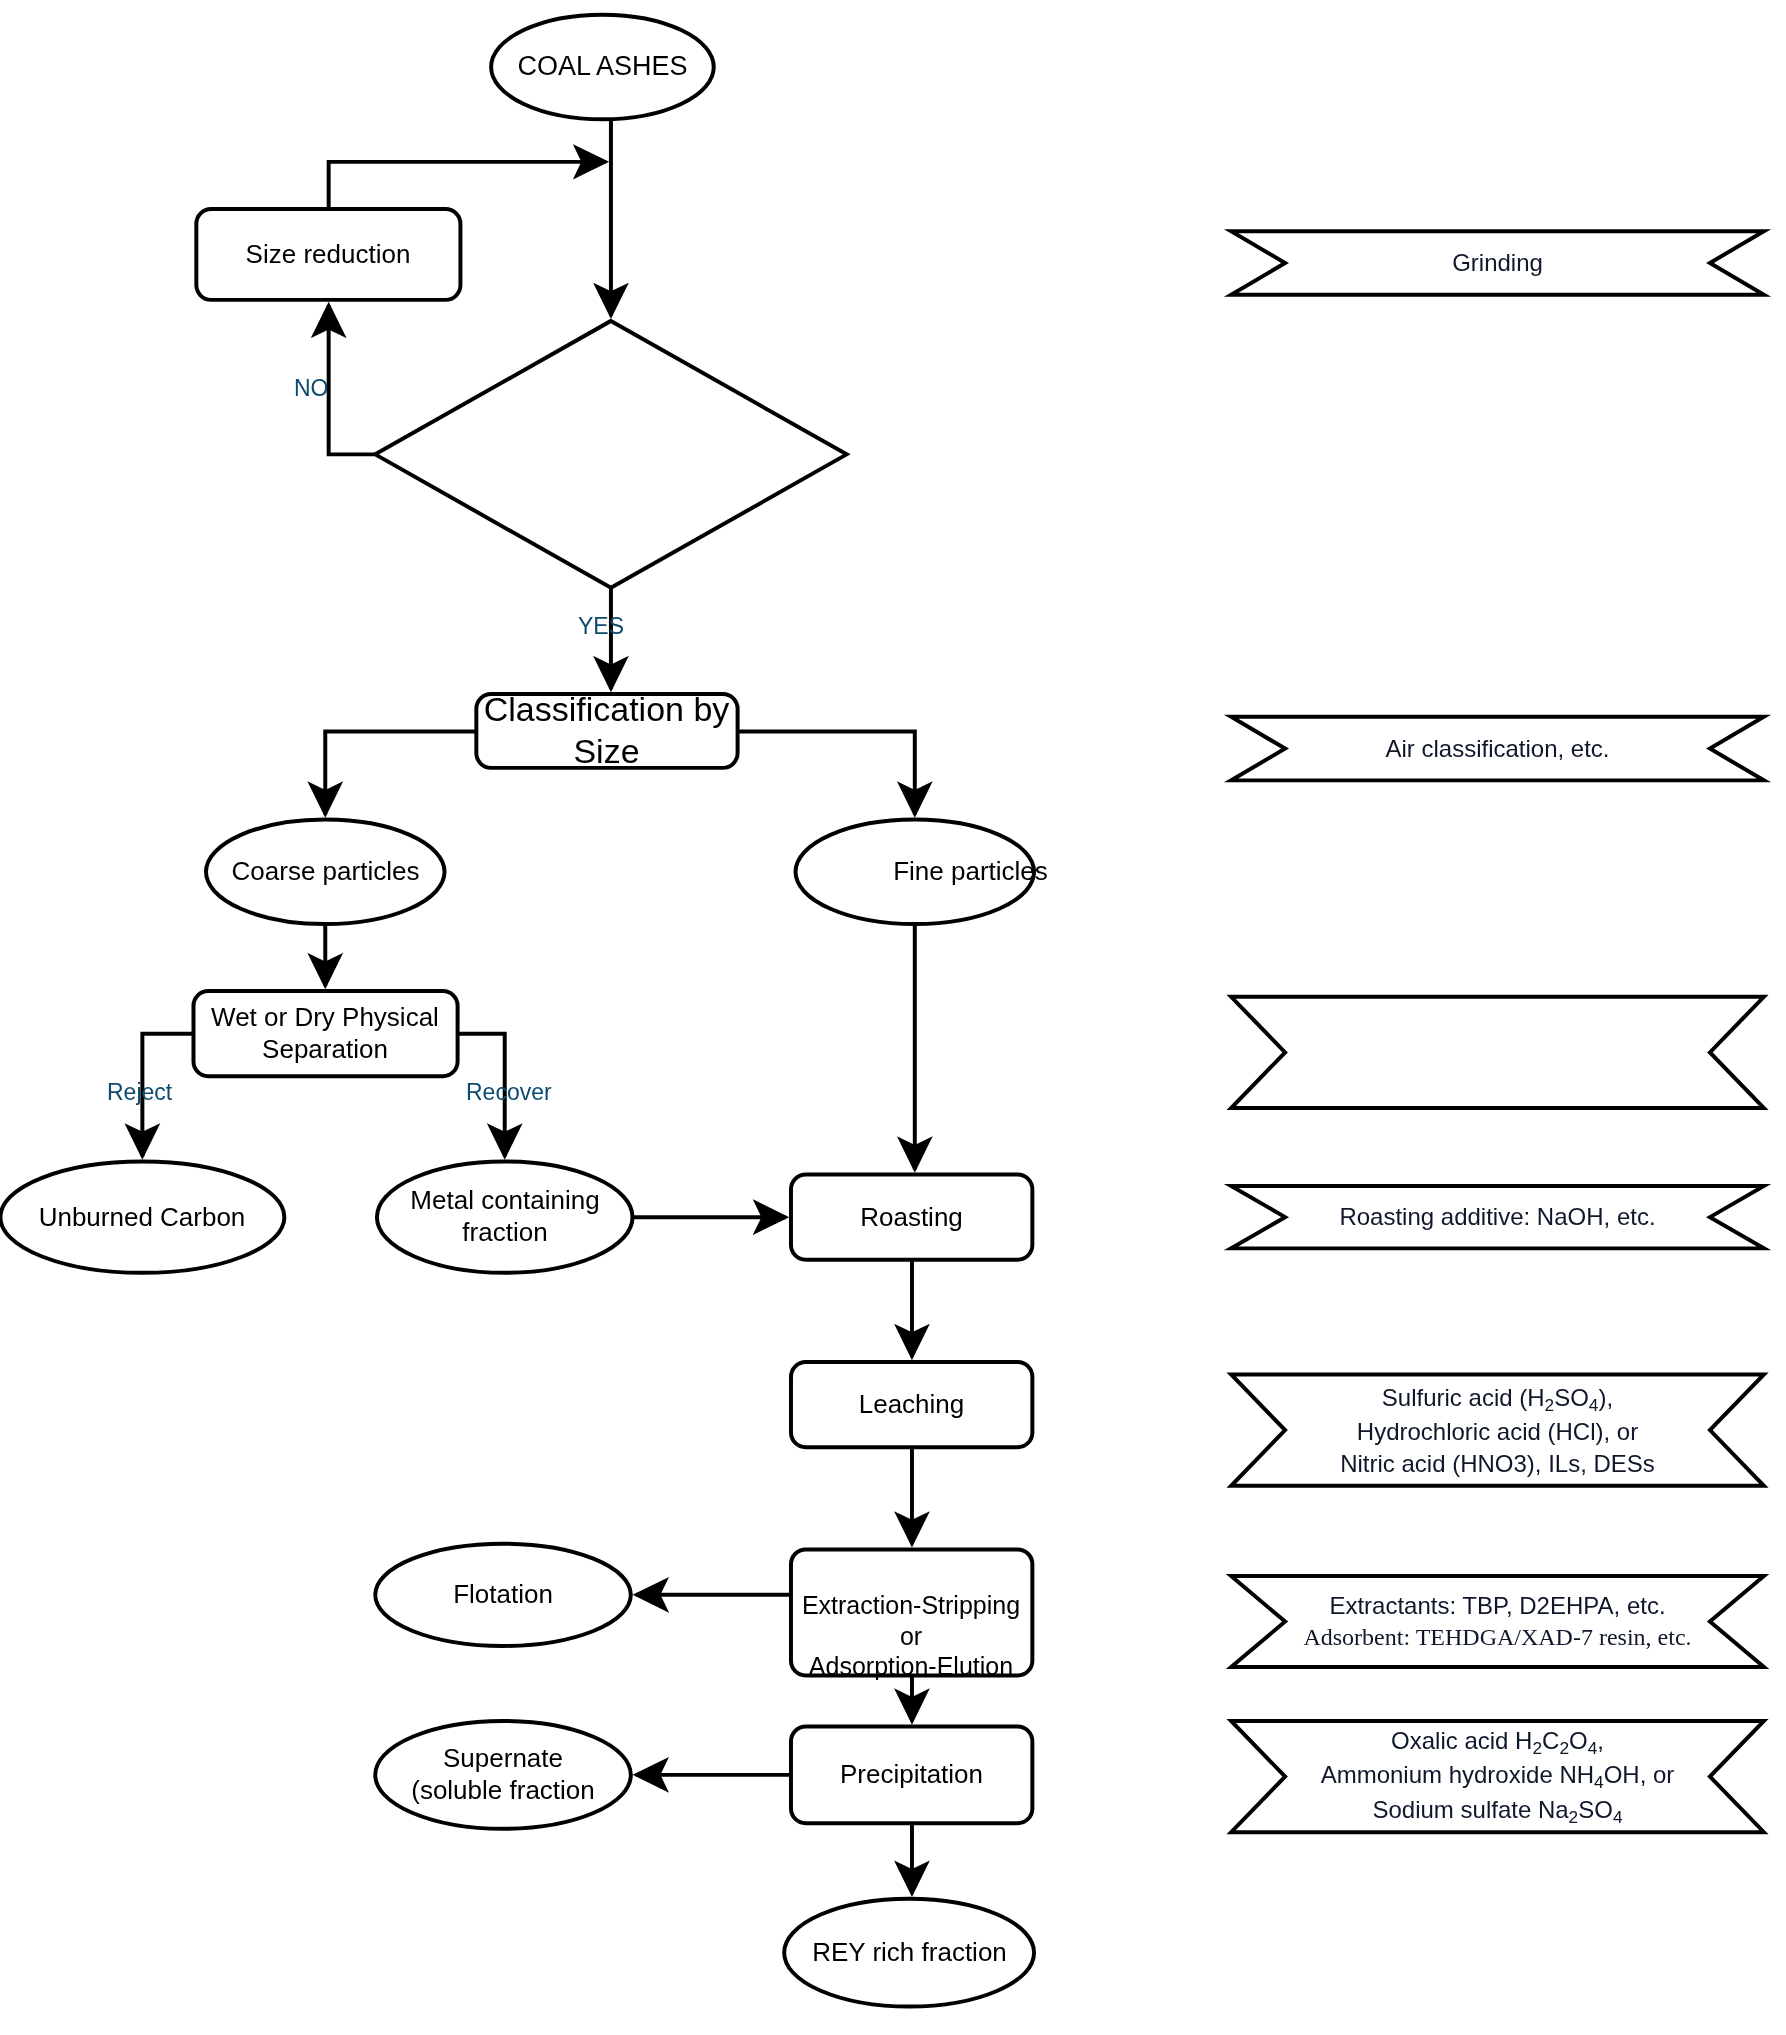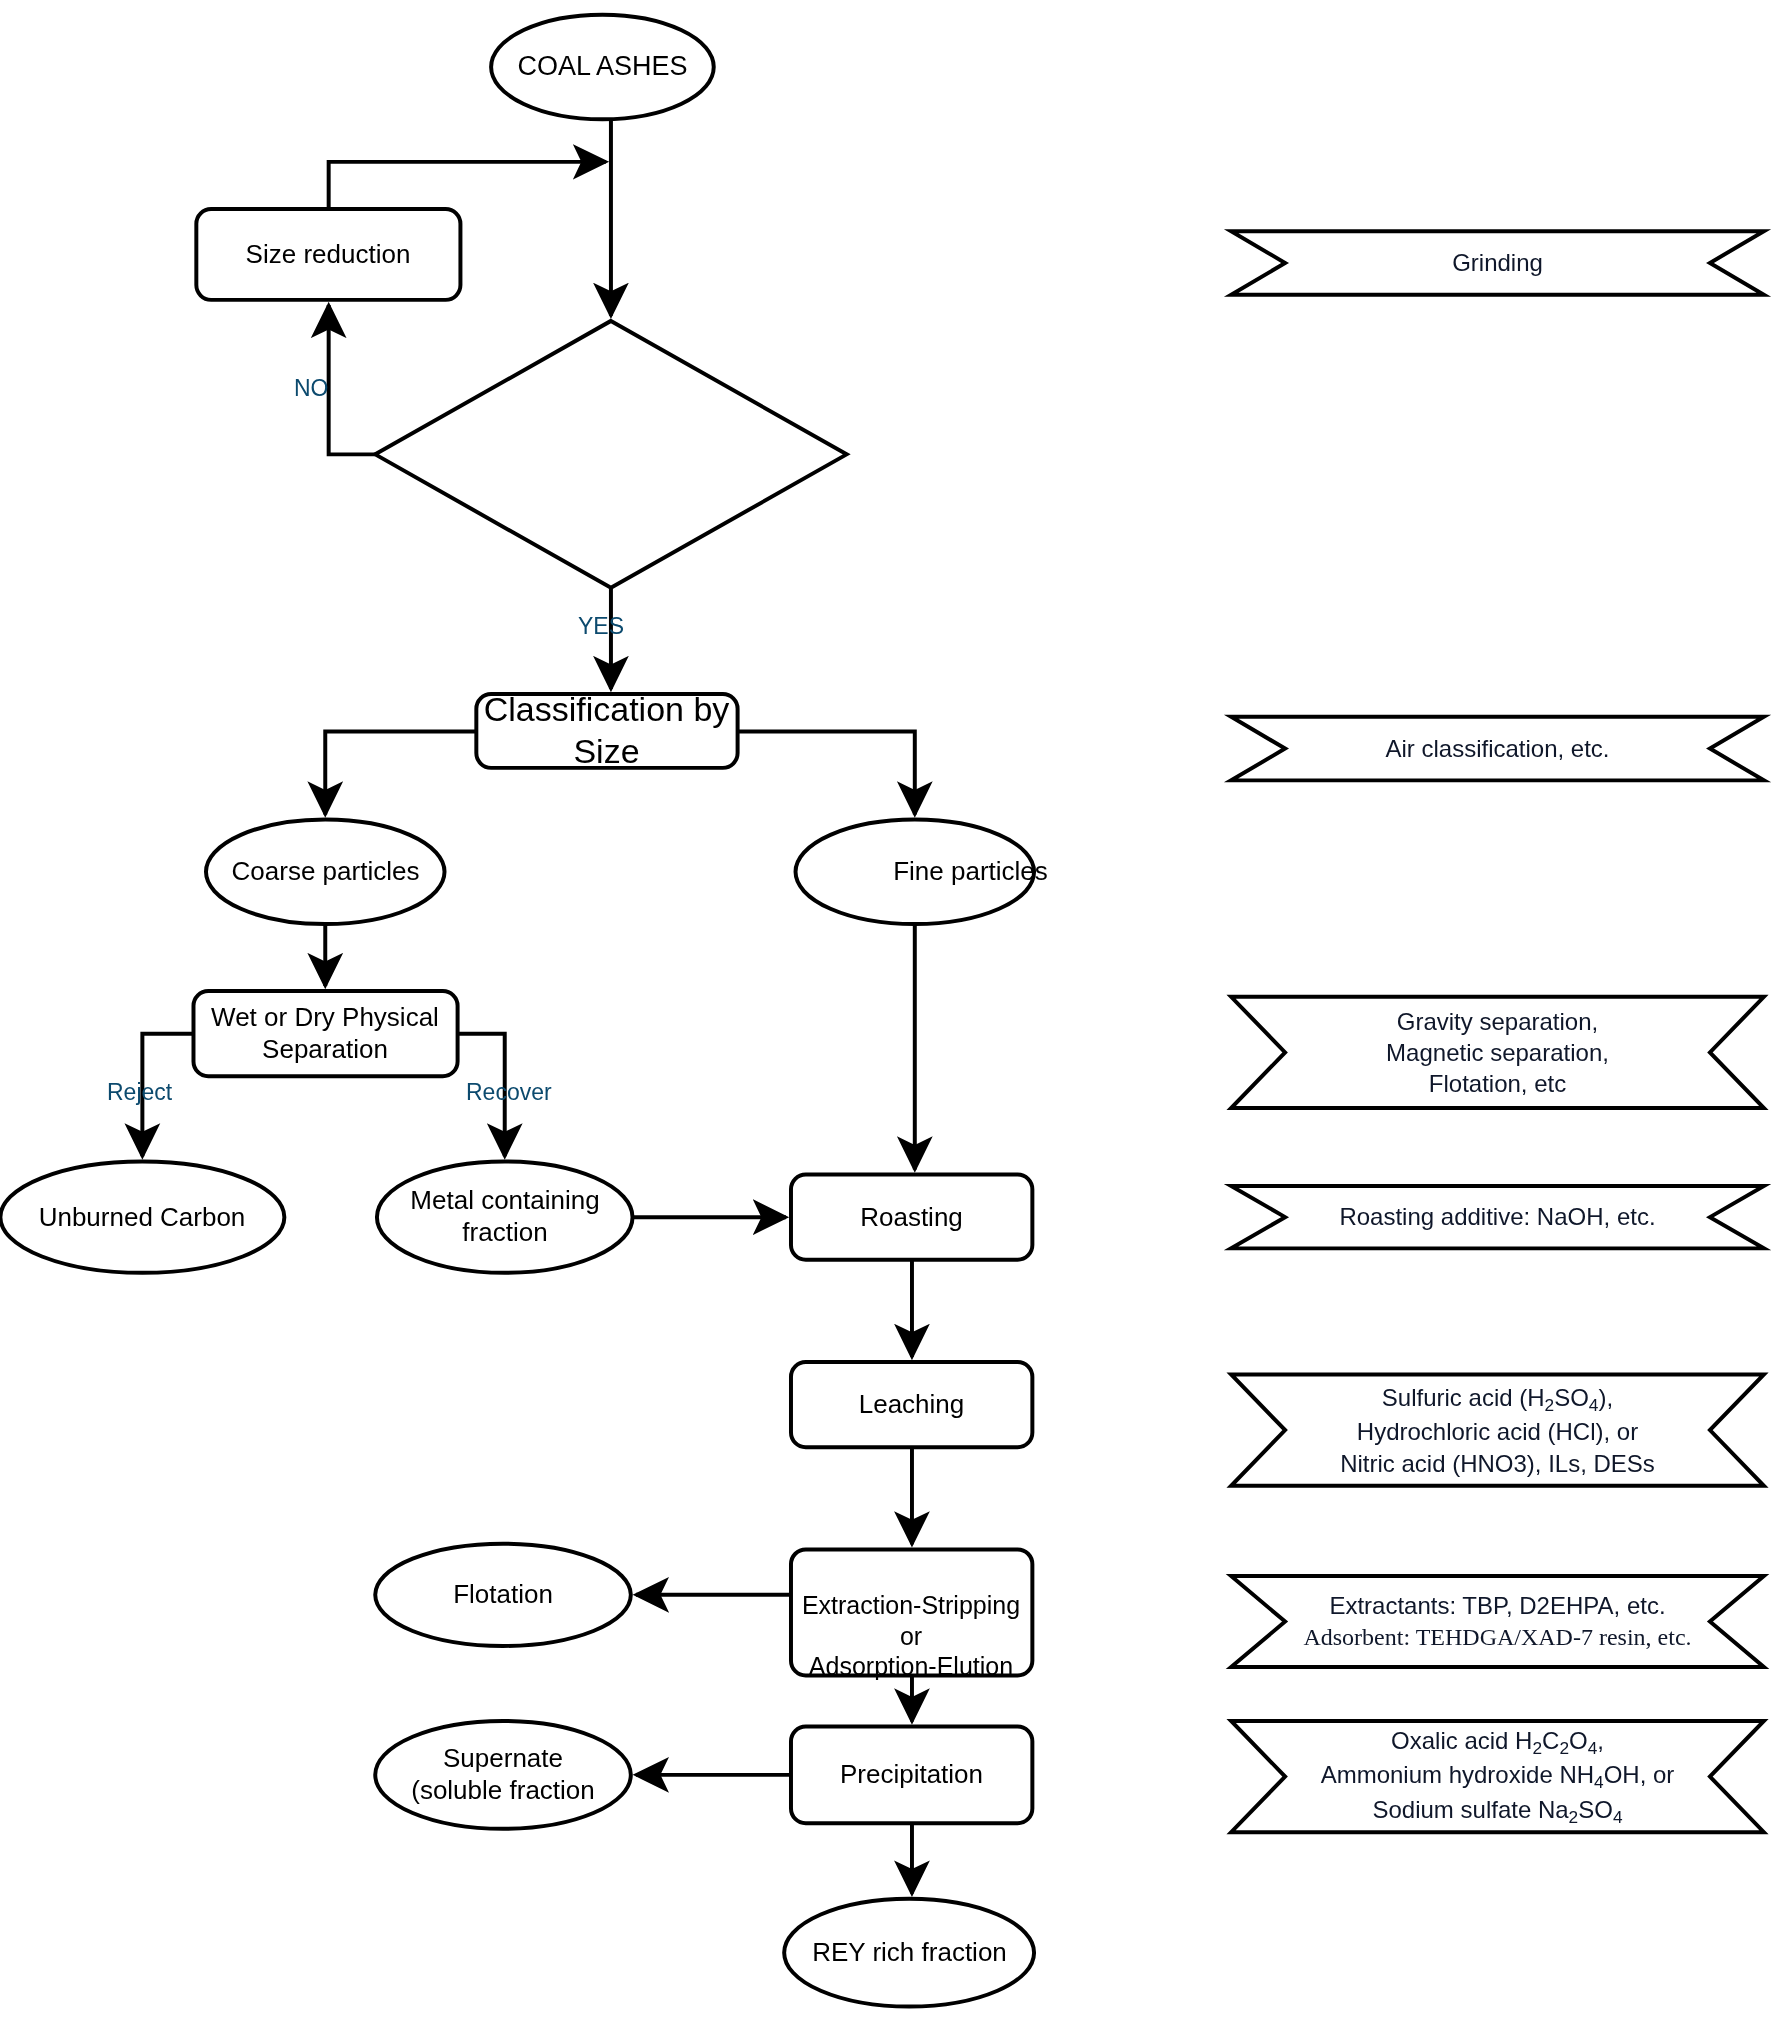--- a/index.html
+++ b/index.html
@@ -204,25 +204,20 @@
   <div class="edge-label" style="left:466px; top:1079px;">Recover</div>
 
   <div class="banner-text" style="left:1285px; top:231px; width:425px; height:64px;">
       <div class="ln">Grinding</div>
     </div>
 
   <div class="banner-text" style="left:1285px; top:717px; width:425px; height:64px;">
       <div class="ln">Air classification, etc.</div>
     </div>
 
-  <div class="banner-text" style="left:1285px; top:997px; width:425px; height:111px;">
-      <div class="ln">Gravity separation,</div>
-      <div class="ln">Magnetic separation,</div>
-      <div class="ln">Flotation, etc</div>
-    </div>
 
   <div class="banner-text" style="left:1285px; top:1186px; width:425px; height:62px;">
       <div class="ln">Roasting additive: NaOH, etc.</div>
     </div>
 
   <div class="banner-text" style="left:1285px; top:1375px; width:425px; height:111px;">
       <div class="ln">Sulfuric acid (H<sub>2</sub>SO<sub>4</sub>),</div>
       <div class="ln">Hydrochloric acid (HCl), or</div>
       <div class="ln">Nitric acid (HNO3), ILs, DESs</div>
     </div>

